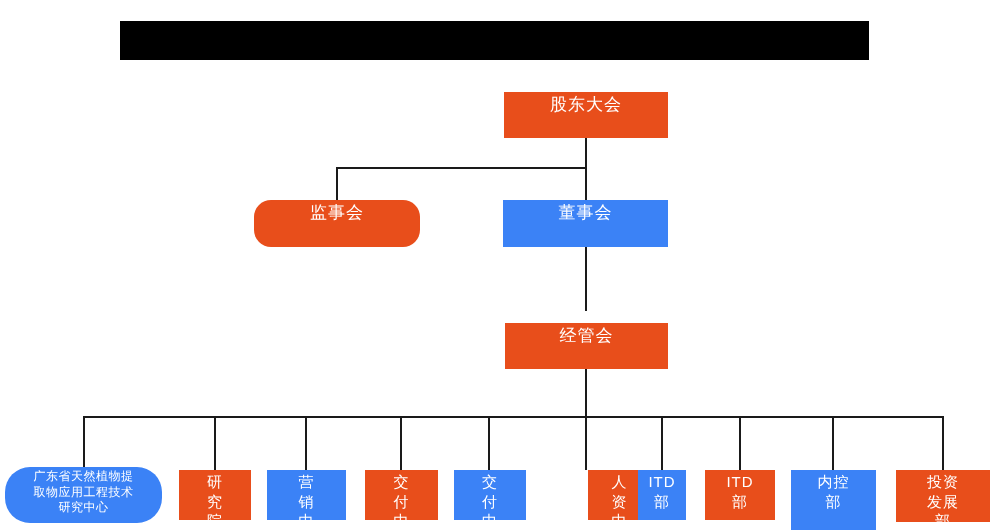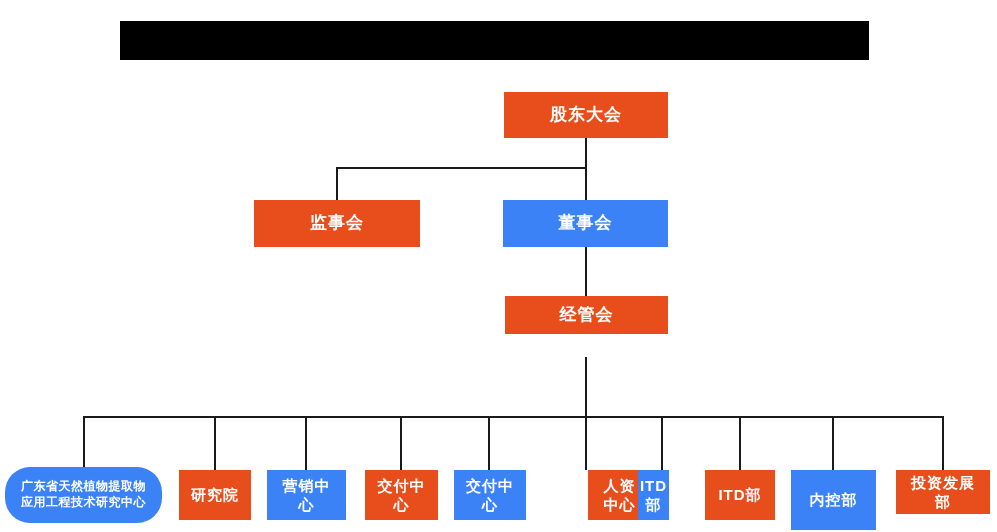--- a/index.html
+++ b/index.html
@@ -15,27 +15,26 @@
     background: #ffffff;
     overflow: hidden;
   }
   .redacted-bar {
     position: absolute;
     background: #000000;
   }
   .node {
     position: absolute;
     display: flex;
-    align-items: center;
     justify-content: center;
     text-align: center;
     color: #ffffff;
-    font-weight: bold;
+    font-weight: normal;
     box-sizing: border-box;
-    padding: 2px 12px;
+    padding: 2px 24px;
   }
   .node.dark  { background: #E84E1B; }
   .node.light { background: #3b82f6; }
   .node-label {
     letter-spacing: 1px;
     line-height: 1.3;
   }
   .fs-top  { font-size: 17px; }
   .fs-dept { font-size: 15px; }
   .fs-small { font-size: 12px; letter-spacing: 0.5px; }
@@ -66,28 +65,28 @@
   <div class="vline" style="left:488px; top:416px; height:54px;"></div>
   <div class="vline" style="left:661px; top:416px; height:54px;"></div>
   <div class="vline" style="left:739px; top:416px; height:54px;"></div>
   <div class="vline" style="left:832px; top:416px; height:54px;"></div>
   <div class="vline" style="left:942px; top:416px; height:54px;"></div>
 
   <div class="node dark" style="left:504px; top:92px; width:164px; height:46px;">
     <span class="node-label fs-top">股东大会</span>
   </div>
 
-  <div class="node dark" style="left:254px; top:200px; width:166px; height:47px;">
+  <div class="node dark" style="left:254px; top:200px; width:166px; height:47px;border-radius:17px;">
     <span class="node-label fs-top">监事会</span>
   </div>
   <div class="node light" style="left:503px; top:200px; width:165px; height:47px;">
     <span class="node-label fs-top">董事会</span>
   </div>
 
-  <div class="node dark" style="left:505px; top:296px; width:163px; height:38px;">
+  <div class="node dark" style="left:505px; top:323px; width:163px; height:46px;">
     <span class="node-label fs-top">经管会</span>
   </div>
 
   <div class="node light" style="left:5px; top:467px; width:157px; height:56px;border-radius:25px;">
     <span class="node-label fs-small">广东省天然植物提取物应用工程技术研究中心</span>
   </div>
   <div class="node dark" style="left:179px; top:470px; width:72px; height:50px;">
     <span class="node-label fs-dept">研究院</span>
   </div>
   <div class="node light" style="left:267px; top:470px; width:79px; height:50px;">
@@ -104,17 +103,17 @@
   </div>
   <div class="node light" style="left:638px; top:470px; width:31px; height:50px;">
     <span class="node-label fs-dept">ITD部</span>
   </div>
   <div class="node dark" style="left:705px; top:470px; width:70px; height:50px;">
     <span class="node-label fs-dept">ITD部</span>
   </div>
   <div class="node light" style="left:791px; top:470px; width:85px; height:60px;">
     <span class="node-label fs-dept">内控部</span>
   </div>
-  <div class="node dark" style="left:896px; top:470px; width:94px; height:44px;">
+  <div class="node dark" style="left:896px; top:470px; width:94px; height:52px;">
     <span class="node-label fs-dept">投资发展部</span>
   </div>
 
 </div>
 
 </body></html>

